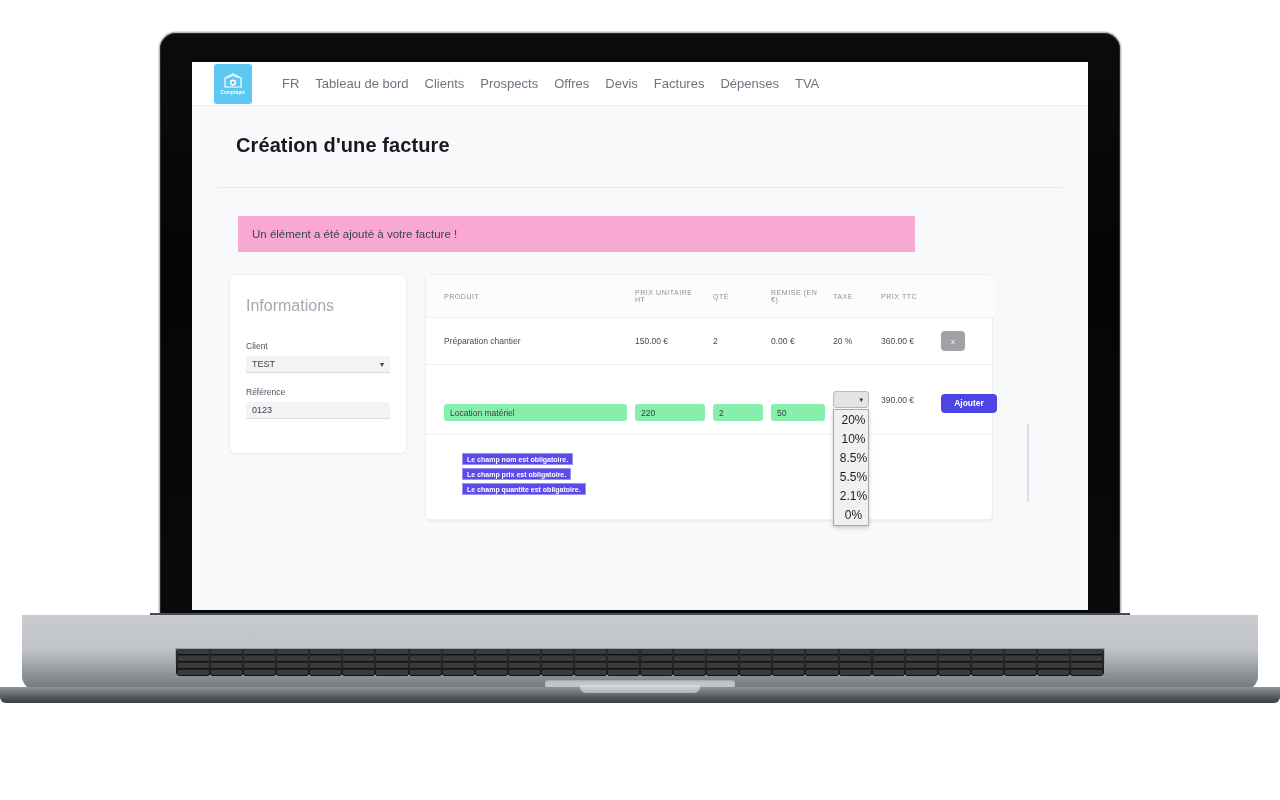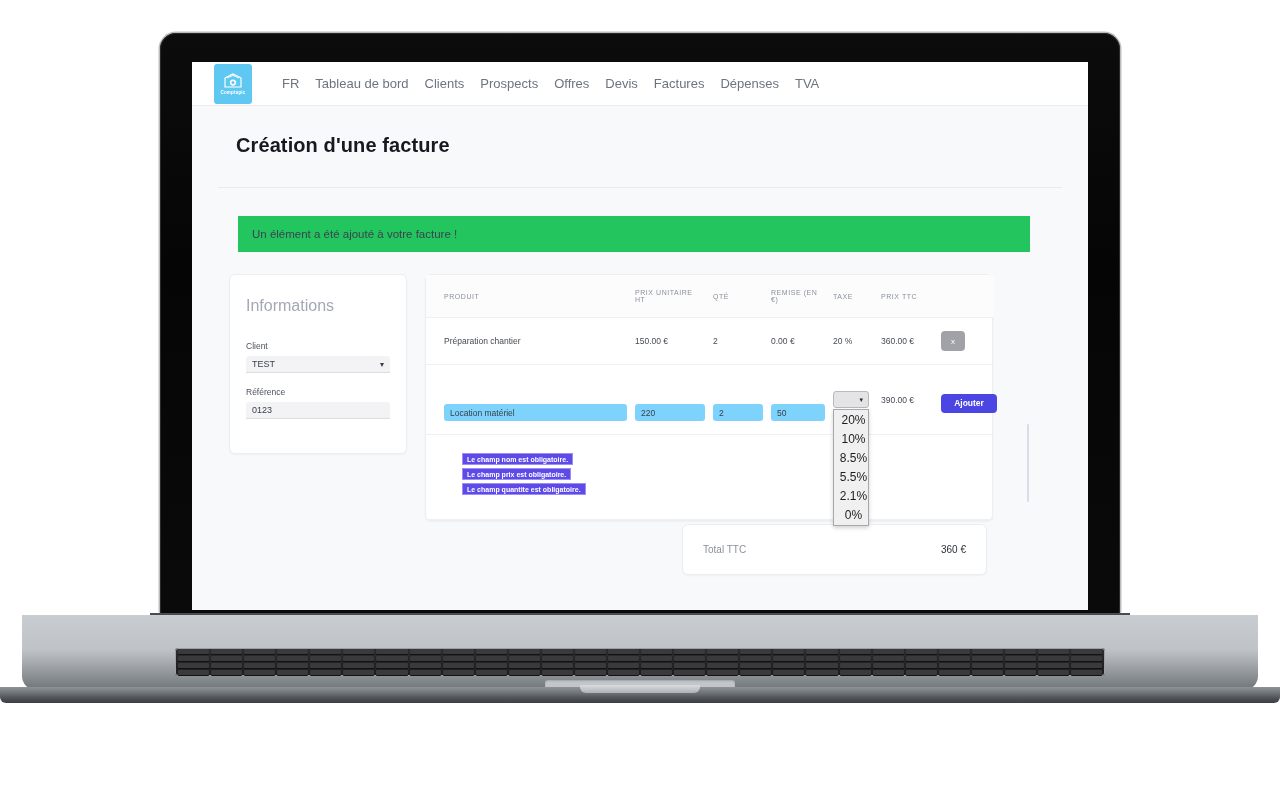--- a/index.html
+++ b/index.html
@@ -91,22 +91,22 @@
     font-size: 13px; color:#6d7480; text-decoration:none; white-space:nowrap;
   }
   .nav a:first-child { color:#6d7480; }
 
   .page { padding: 0; background:#f8f9fb; height: 504px; position:relative; }
   .page-head { padding: 28px 0 0 44px; }
   .page-title { font-size: 20px; font-weight: 700; color:#17191f; letter-spacing:.1px; }
   .divider { margin: 30px 26px 0 26px; border-top: 1px solid #e8eaee; }
 
   .alert {
-    margin: 28px 0 0 46px; width: 792px; height: 36px;
-    background:#22c55e; display:flex; align-items:center; padding: 0 14px;
+    margin: 28px 0 0 46px; width: 677px; height: 36px;
+    background:#f9a8d4; display:flex; align-items:center; padding: 0 14px;
     font-size: 11.5px; color:#3c4350;
   }
 
   .cols { display:flex; margin: 22px 0 0 37px; gap: 18px; align-items:flex-start; }
 
   .infocard {
     width: 178px; background:#fff; border:1px solid #edeef1; border-radius:6px;
     padding: 22px 16px 20px 16px; box-shadow: 0 1px 2px rgba(16,24,40,.04);
   }
   .infocard h2 { font-size: 16px; font-weight: 400; color:#a3a8b4; margin-bottom: 26px; }
@@ -145,21 +145,21 @@
   col.c-tax  { width: 48px; }
   col.c-ttc  { width: 60px; }
   col.c-act  { width: 57px; }
 
   .btn-x {
     width: 24px; height: 20px; background:#a0a2a8; color:#fff; border:none;
     border-radius: 4px; font-size: 8px; cursor:pointer;
     font-family:"Liberation Sans", sans-serif;
   }
   .inp {
-    height: 17px; background:#7dd3fc; border: none; border-radius: 3px;
+    height: 17px; background:#86efac; border: none; border-radius: 3px;
     font-size: 8.5px; color:#3b4049; padding: 0 6px; width: 100%;
     font-family:"Liberation Sans", sans-serif;
     margin-top:26px;
   }
   .selbox {
     position: relative; width: 36px; height: 17px; background:#e4e4e6;
     border: 1px solid #b9b9bd; border-radius: 3px;
     display:flex; align-items:center; justify-content:flex-end; padding-right: 5px;
     cursor: pointer;
   }
@@ -347,24 +347,20 @@
                   </div>
                 </td>
               </tr>
             </tbody>
           </table>
         </div>
       </div>
 
       <div class="fakescroll"></div>
 
-      <div class="totalcard">
-        <span class="lbl">Total TTC</span>
-        <span class="val">360 €</span>
-      </div>
 
     </div>
   </div>
 
   <div class="laptop-neck"></div>
   <div class="laptop-hinge"></div>
   <div class="laptop-base"></div>
   <div class="keyboard">
     <div class="kbrow">
         <span class="key"></span>

